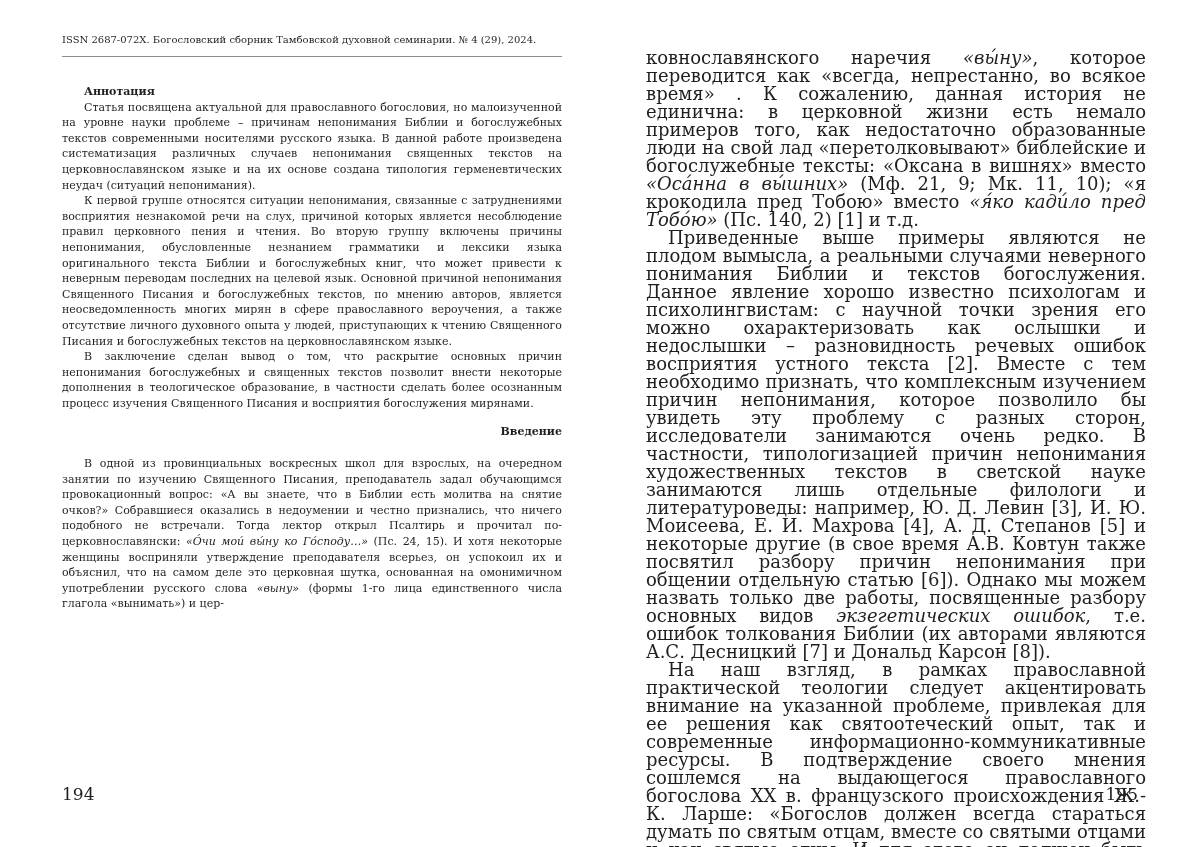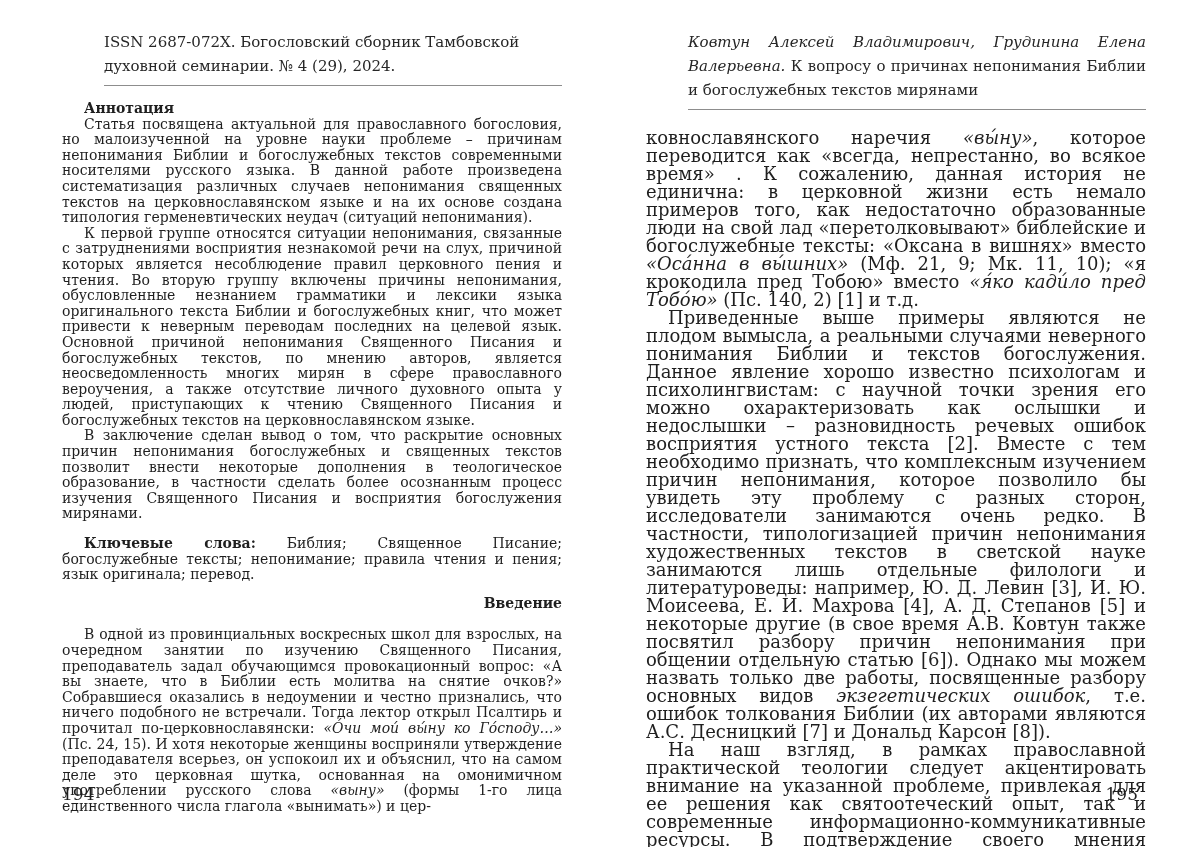--- a/index.html
+++ b/index.html
@@ -16,33 +16,32 @@
   .page {
     position: absolute;
     top: 30px;
     width: 500px;
     height: 800px;
   }
   #left-page { left: 62px; }
   #right-page { left: 646px; }
 
   .running-header {
-    font-size: 15px;
-    line-height: 24px;
+    font-size: 10px;
+    line-height: 19px;
     padding-bottom: 7px;
     border-bottom: 1px solid #8d8d8d;
     color: #262626;
-    margin-left: 42px;
   }
   #right-page .running-header { text-align: justify; }
 
   .body-col { text-align: justify; }
   #left-page .body-col {
-    margin-top: 15px;
-    font-size: 14px;
+    margin-top: 27px;
+    font-size: 11px;
     line-height: 15.6px;
   }
   #right-page .body-col {
     margin-top: 19px;
     font-size: 18px;
     line-height: 18px;
   }
 
   p { margin: 0; text-indent: 22px; }
   p.no-indent { text-indent: 0; }
@@ -71,30 +70,26 @@
 
 <div class="page" id="left-page">
   <div class="running-header">
     <div>ISSN 2687-072X. Богословский сборник Тамбовской духовной семинарии. № 4 (29), 2024.</div>
   </div>
   <div class="body-col">
     <p class="abstract-heading">Аннотация</p>
     <p>Статья посвящена актуальной для православного богословия, но малоизученной на уровне науки проблеме – причинам непонимания Библии и богослужебных текстов современными носителями русского языка. В данной работе произведена систематизация различных случаев непонимания священных текстов на церковнославянском языке и на их основе создана типология герменевтических неудач (ситуаций непонимания).</p>
     <p>К первой группе относятся ситуации непонимания, связанные с затруднениями восприятия незнакомой речи на слух, причиной которых является несоблюдение правил церковного пения и чтения. Во вторую группу включены причины непонимания, обусловленные незнанием грамматики и лексики языка оригинального текста Библии и богослужебных книг, что может привести к неверным переводам последних на целевой язык. Основной причиной непонимания Священного Писания и богослужебных текстов, по мнению авторов, является неосведомленность многих мирян в сфере православного вероучения, а также отсутствие личного духовного опыта у людей, приступающих к чтению Священного Писания и богослужебных текстов на церковнославянском языке.</p>
     <p>В заключение сделан вывод о том, что раскрытие основных причин непонимания богослужебных и священных текстов позволит внести некоторые дополнения в теологическое образование, в частности сделать более осознанным процесс изучения Священного Писания и восприятия богослужения мирянами.</p>
-    <p class="keywords-para"><span class="bd">Ключевые слова:</span><span> Библия; Священное Писание; богослужебные тексты; непонимание; правила чтения и пения; язык оригинала; перевод.</span></p>
     <p class="intro-heading">Введение</p>
     <p><span>В одной из провинциальных воскресных школ для взрослых, на очередном занятии по изучению Священного Писания, преподаватель задал обучающимся провокационный вопрос: «А вы знаете, что в Библии есть молитва на снятие очков?» Собравшиеся оказались в недоумении и честно признались, что ничего подобного не встречали. Тогда лектор открыл Псалтирь и прочитал по-церковнославянски: </span><span class="it">«О́чи мои́ вы́ну ко Го́споду…»</span><span> (Пс. 24, 15). И хотя некоторые женщины восприняли утверждение преподавателя всерьез, он успокоил их и объяснил, что на самом деле это церковная шутка, основанная на омонимичном употреблении русского слова </span><span class="it">«выну»</span><span> (формы 1-го лица единственного числа глагола «вынимать») и цер-</span></p>
   </div>
   <div class="page-number">194</div>
 </div>
 
 <div class="page" id="right-page">
-  <div class="running-header">
-    <div><span class="it">Ковтун Алексей Владимирович, Грудинина Елена Валерьевна.</span><span> К вопросу о причинах непонимания Библии и богослужебных текстов мирянами</span></div>
-  </div>
   <div class="body-col">
     <p class="no-indent"><span>ковнославянского наречия </span><span class="it">«вы́ну»</span><span>, которое переводится как «всегда, непрестанно, во всякое время» . К сожалению, данная история не единична: в церковной жизни есть немало примеров того, как недостаточно образованные люди на свой лад «перетолковывают» библейские и богослужебные тексты: «Оксана в вишнях» вместо </span><span class="it">«Оса́нна в вы́шних»</span><span> (Мф. 21, 9; Мк. 11, 10); «я крокодила пред Тобою» вместо </span><span class="it">«я́ко кади́ло пред Тобо́ю»</span><span> (Пс. 140, 2) [1] и т.д.</span></p>
     <p><span>Приведенные выше примеры являются не плодом вымысла, а реальными случаями неверного понимания Библии и текстов богослужения. Данное явление хорошо известно психологам и психолингвистам: с научной точки зрения его можно охарактеризовать как ослышки и недослышки – разновидность речевых ошибок восприятия устного текста [2]. Вместе с тем необходимо признать, что комплексным изучением причин непонимания, которое позволило бы увидеть эту проблему с разных сторон, исследователи занимаются очень редко. В частности, типологизацией причин непонимания художественных текстов в светской науке занимаются лишь отдельные филологи и литературоведы: например, Ю. Д. Левин [3], И. Ю. Моисеева, Е. И. Махрова [4], А. Д. Степанов [5] и некоторые другие (в свое время А.В. Ковтун также посвятил разбору причин непонимания при общении отдельную статью [6]). Однако мы можем назвать только две работы, посвященные разбору основных видов </span><span class="it">экзегетических ошибок</span><span>, т.е. ошибок толкования Библии (их авторами являются А.С. Десницкий [7] и Дональд Карсон [8]).</span></p>
     <p><span>На наш взгляд, в рамках православной практической теологии следует акцентировать внимание на указанной проблеме, привлекая для ее решения как святоотеческий опыт, так и современные информационно-коммуникативные ресурсы. В подтверждение своего мнения сошлемся на выдающегося православного богослова XX в. французского происхождения Ж.-К. Ларше: «Богослов должен всегда стараться думать по святым отцам, вместе со святыми отцами и как святые отцы. И для этого он должен быть смиренным, отложить в сторону личное мнение и впитать, как можно сказать, губкой, что говорили отцы. Наконец... личное участие возможно и законно для того, чтобы выполнить некий синтез. Оно возможно также и тогда, когда надо дать ответы на вопросы, на которые святые отцы не ответили, потому что они не возникали в их эпоху (как, например, некоторые вопросы биоэтики, связанные с развитием</span></p>
   </div>
   <div class="page-number">195</div>
 </div>
 
 </body></html>

